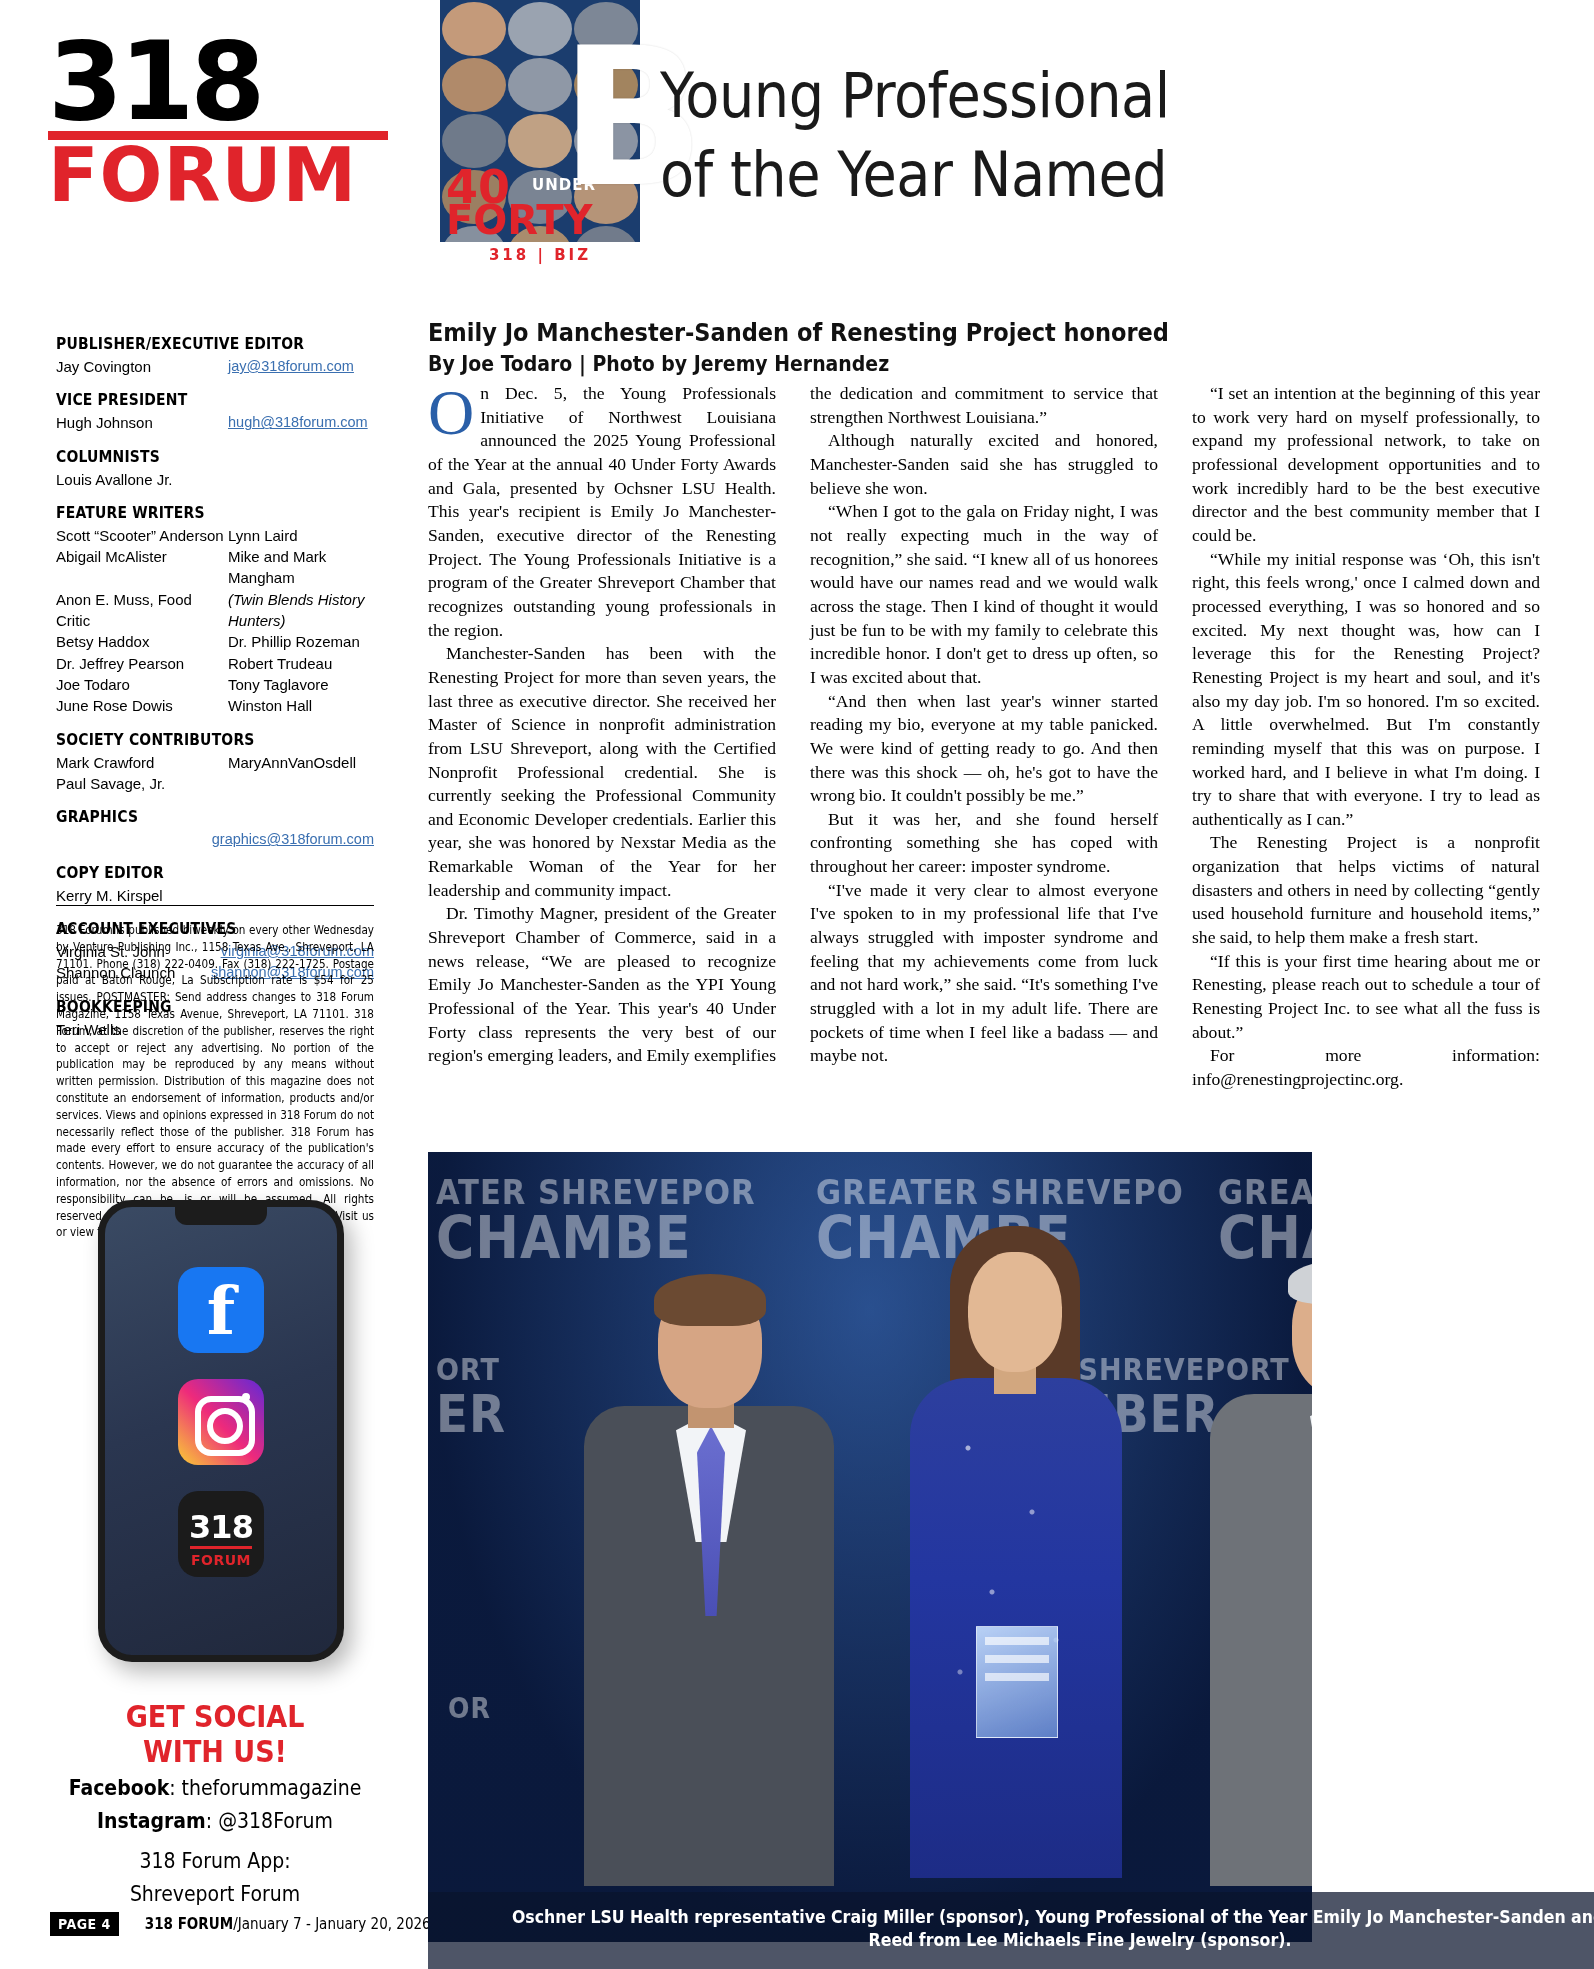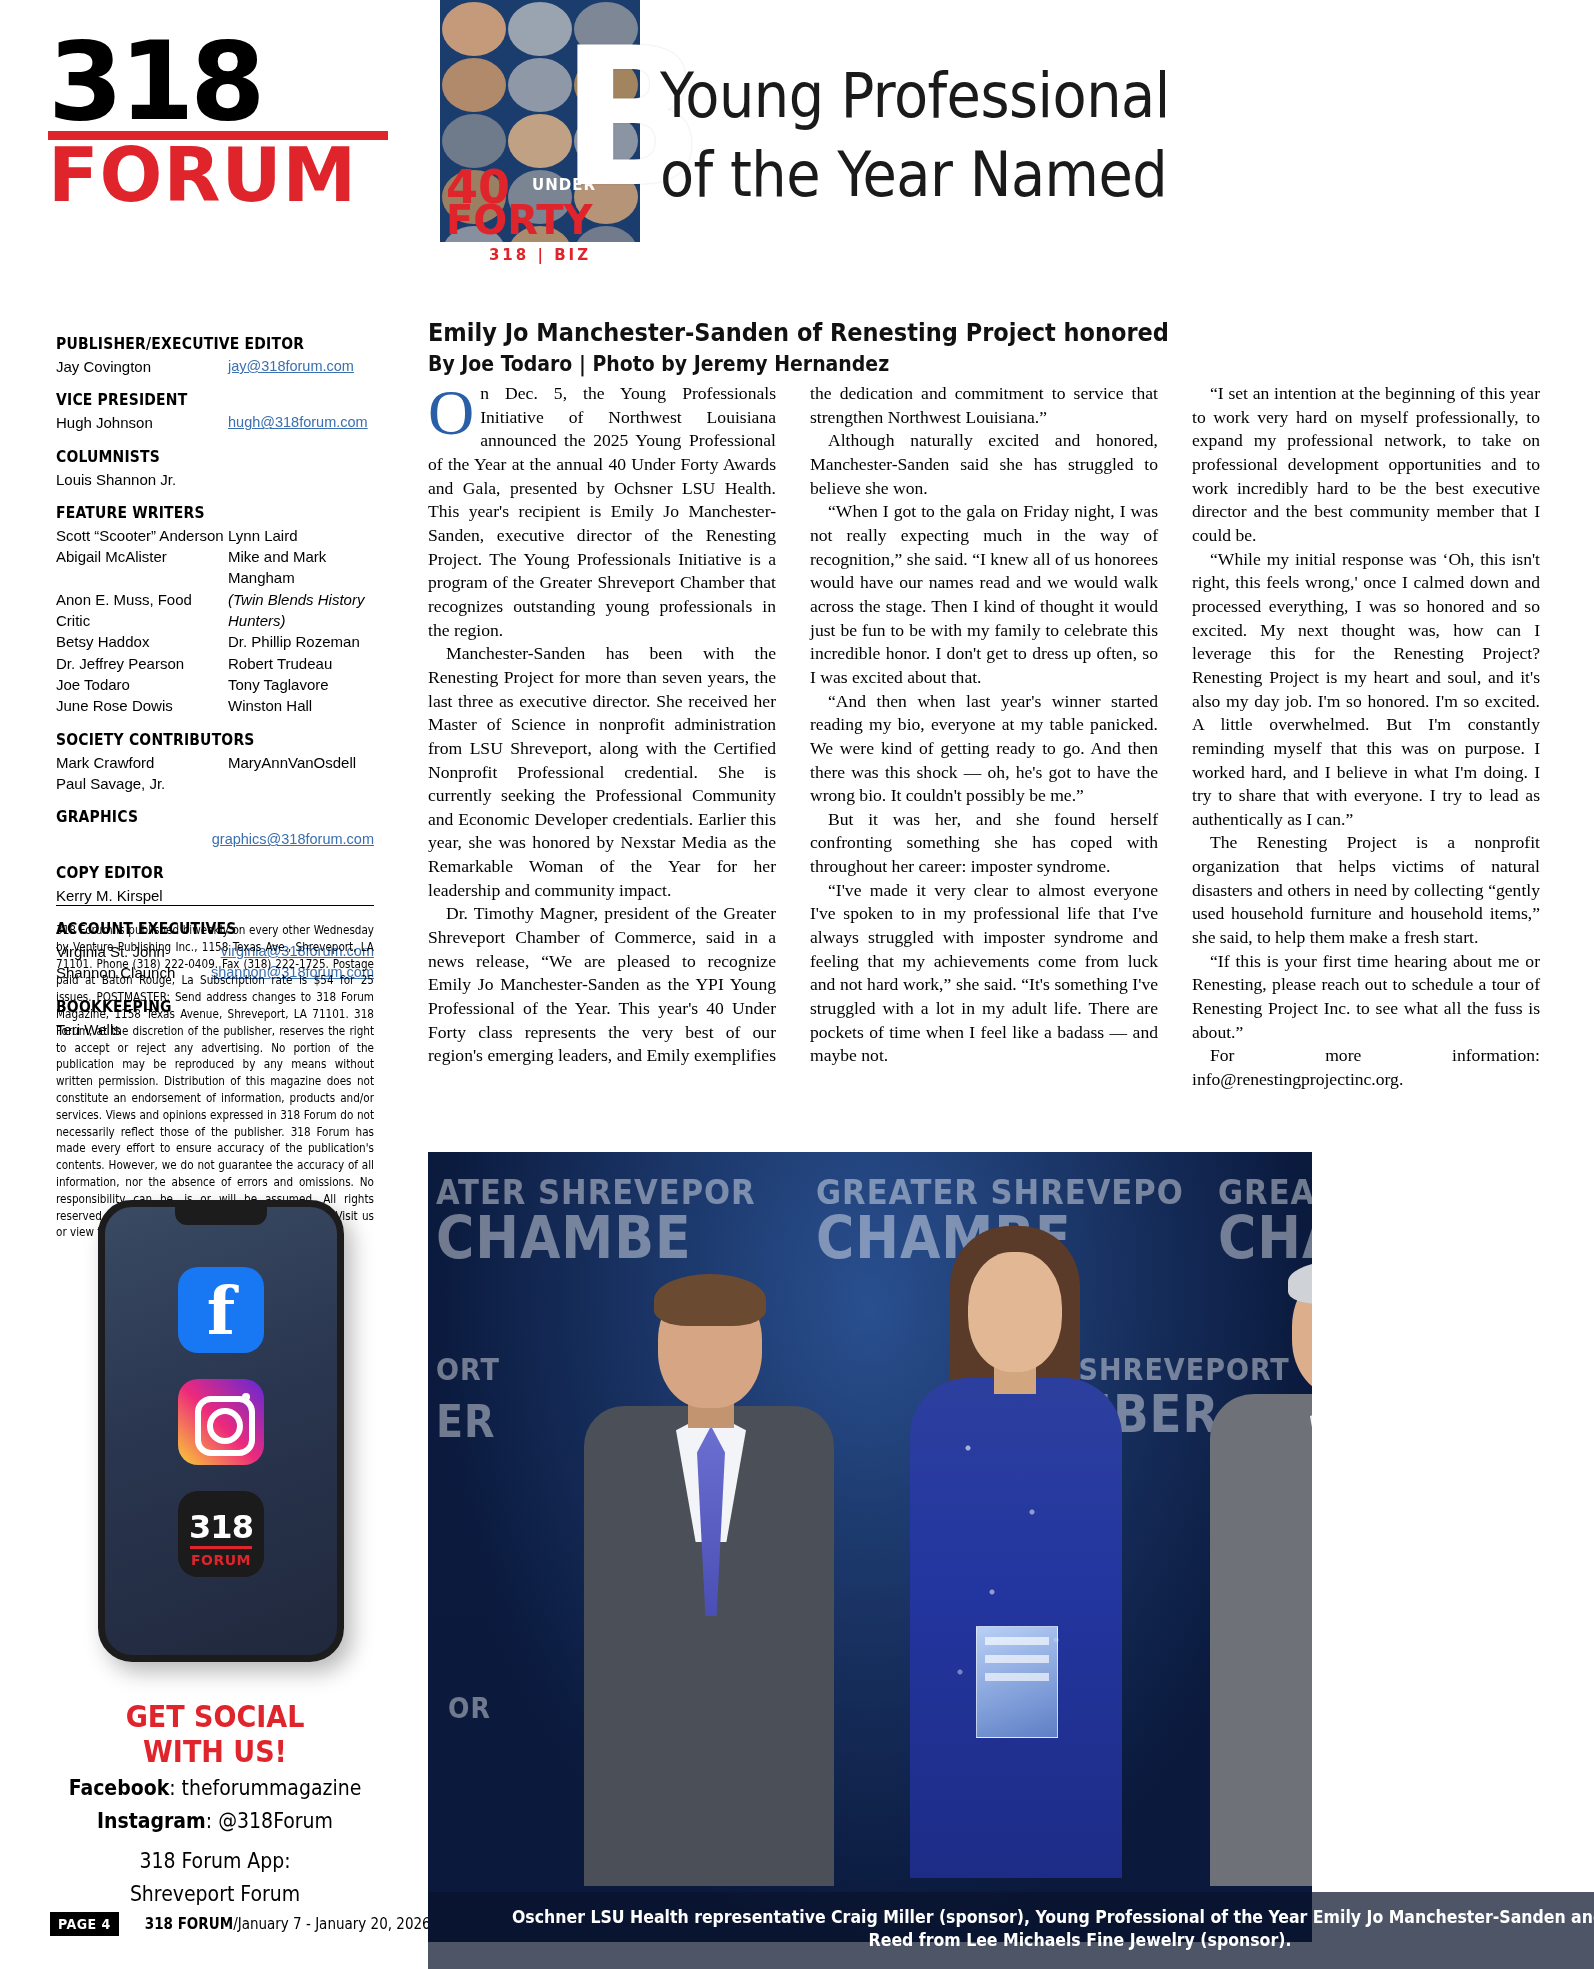--- a/index.html
+++ b/index.html
@@ -402,21 +402,21 @@
     white-space: nowrap;
     letter-spacing: 1px;
   }
   .wt1 { left: 8px;   top: 20px;  font-size: 34px; }
   .wt2 { left: 8px;   top: 52px;  font-size: 58px; }
   .wt3 { left: 388px; top: 20px;  font-size: 34px; }
   .wt4 { left: 388px; top: 52px;  font-size: 58px; }
   .wt5 { left: 790px; top: 20px;  font-size: 34px; }
   .wt6 { left: 790px; top: 52px;  font-size: 58px; }
   .wt7 { left: 8px;   top: 200px; font-size: 30px; }
-  .wt8 { left: 8px;   top: 244px; font-size: 44px; }
+  .wt8 { left: 8px;   top: 232px; font-size: 52px; }
   .wt9 { left: 560px; top: 200px; font-size: 30px; }
   .wt10{ left: 560px; top: 232px; font-size: 52px; }
   .wt11{ left: 980px; top: 200px; font-size: 30px; }
   .wt12{ left: 980px; top: 300px; font-size: 44px; }
   .wt13{ left: 560px; top: 520px; font-size: 40px; }
   .wt14{ left: 20px;  top: 540px; font-size: 28px; }
   .wt15{ left: 990px; top: 600px; font-size: 34px; }
 
   .star {
     position: absolute;
@@ -546,21 +546,21 @@
     </div>
 
     <div class="staff-head">VICE PRESIDENT</div>
     <div class="staff-row">
       <span class="nm">Hugh Johnson</span>
       <span class="email">hugh@318forum.com</span>
     </div>
 
     <div class="staff-head">COLUMNISTS</div>
     <div class="staff-row">
-      <span class="nm">Louis Shannon Jr.</span>
+      <span class="nm">Louis Avallone Jr.</span>
     </div>
 
     <div class="staff-head">FEATURE WRITERS</div>
     <div class="staff-row">
       <span class="nm">Scott “Scooter” Anderson</span>
       <span class="nm2">Lynn Laird</span>
     </div>
     <div class="staff-row">
       <span class="nm">Abigail McAlister</span>
       <span class="nm2">Mike and Mark Mangham</span>

